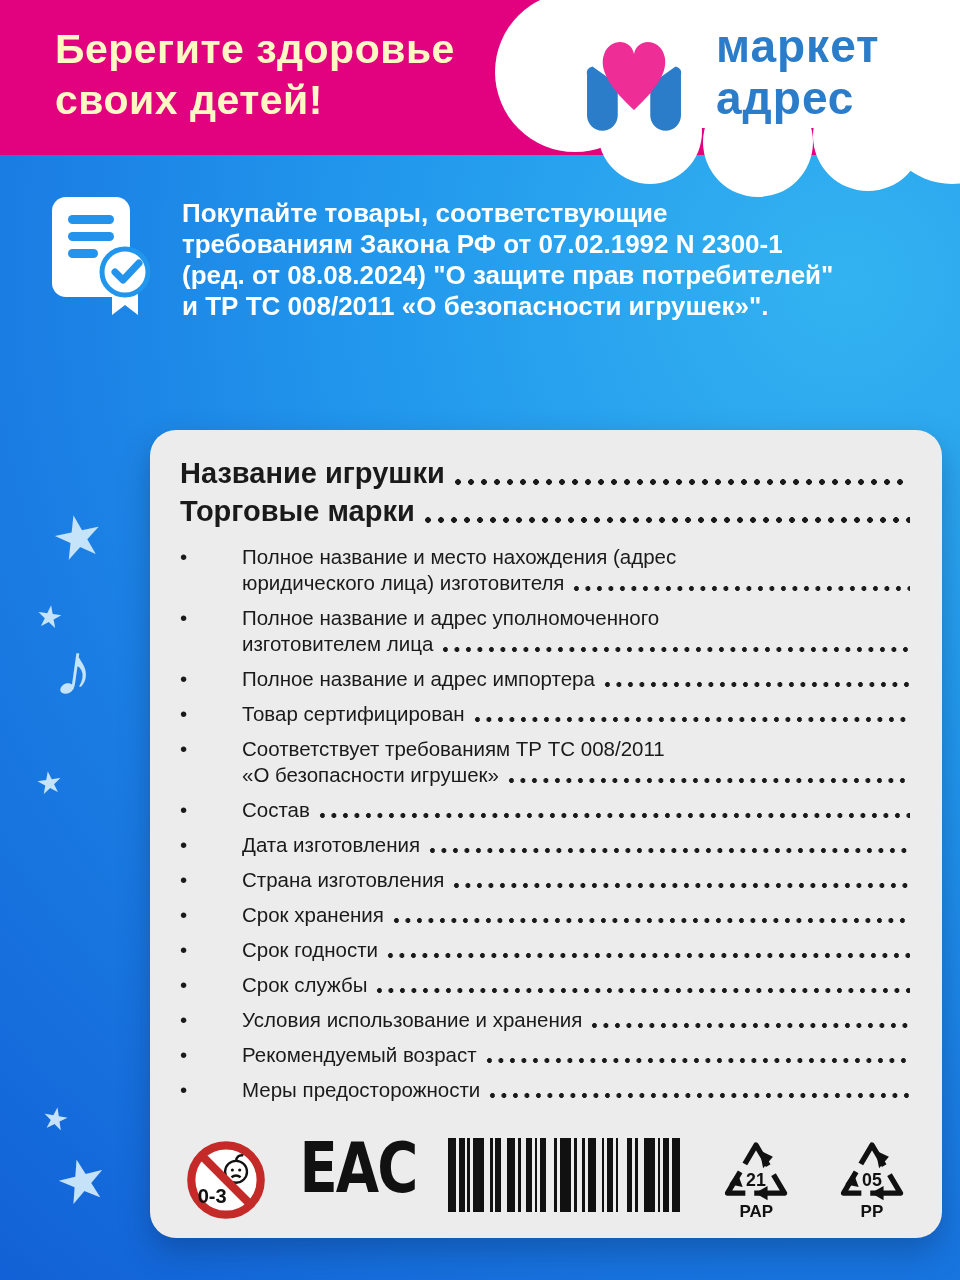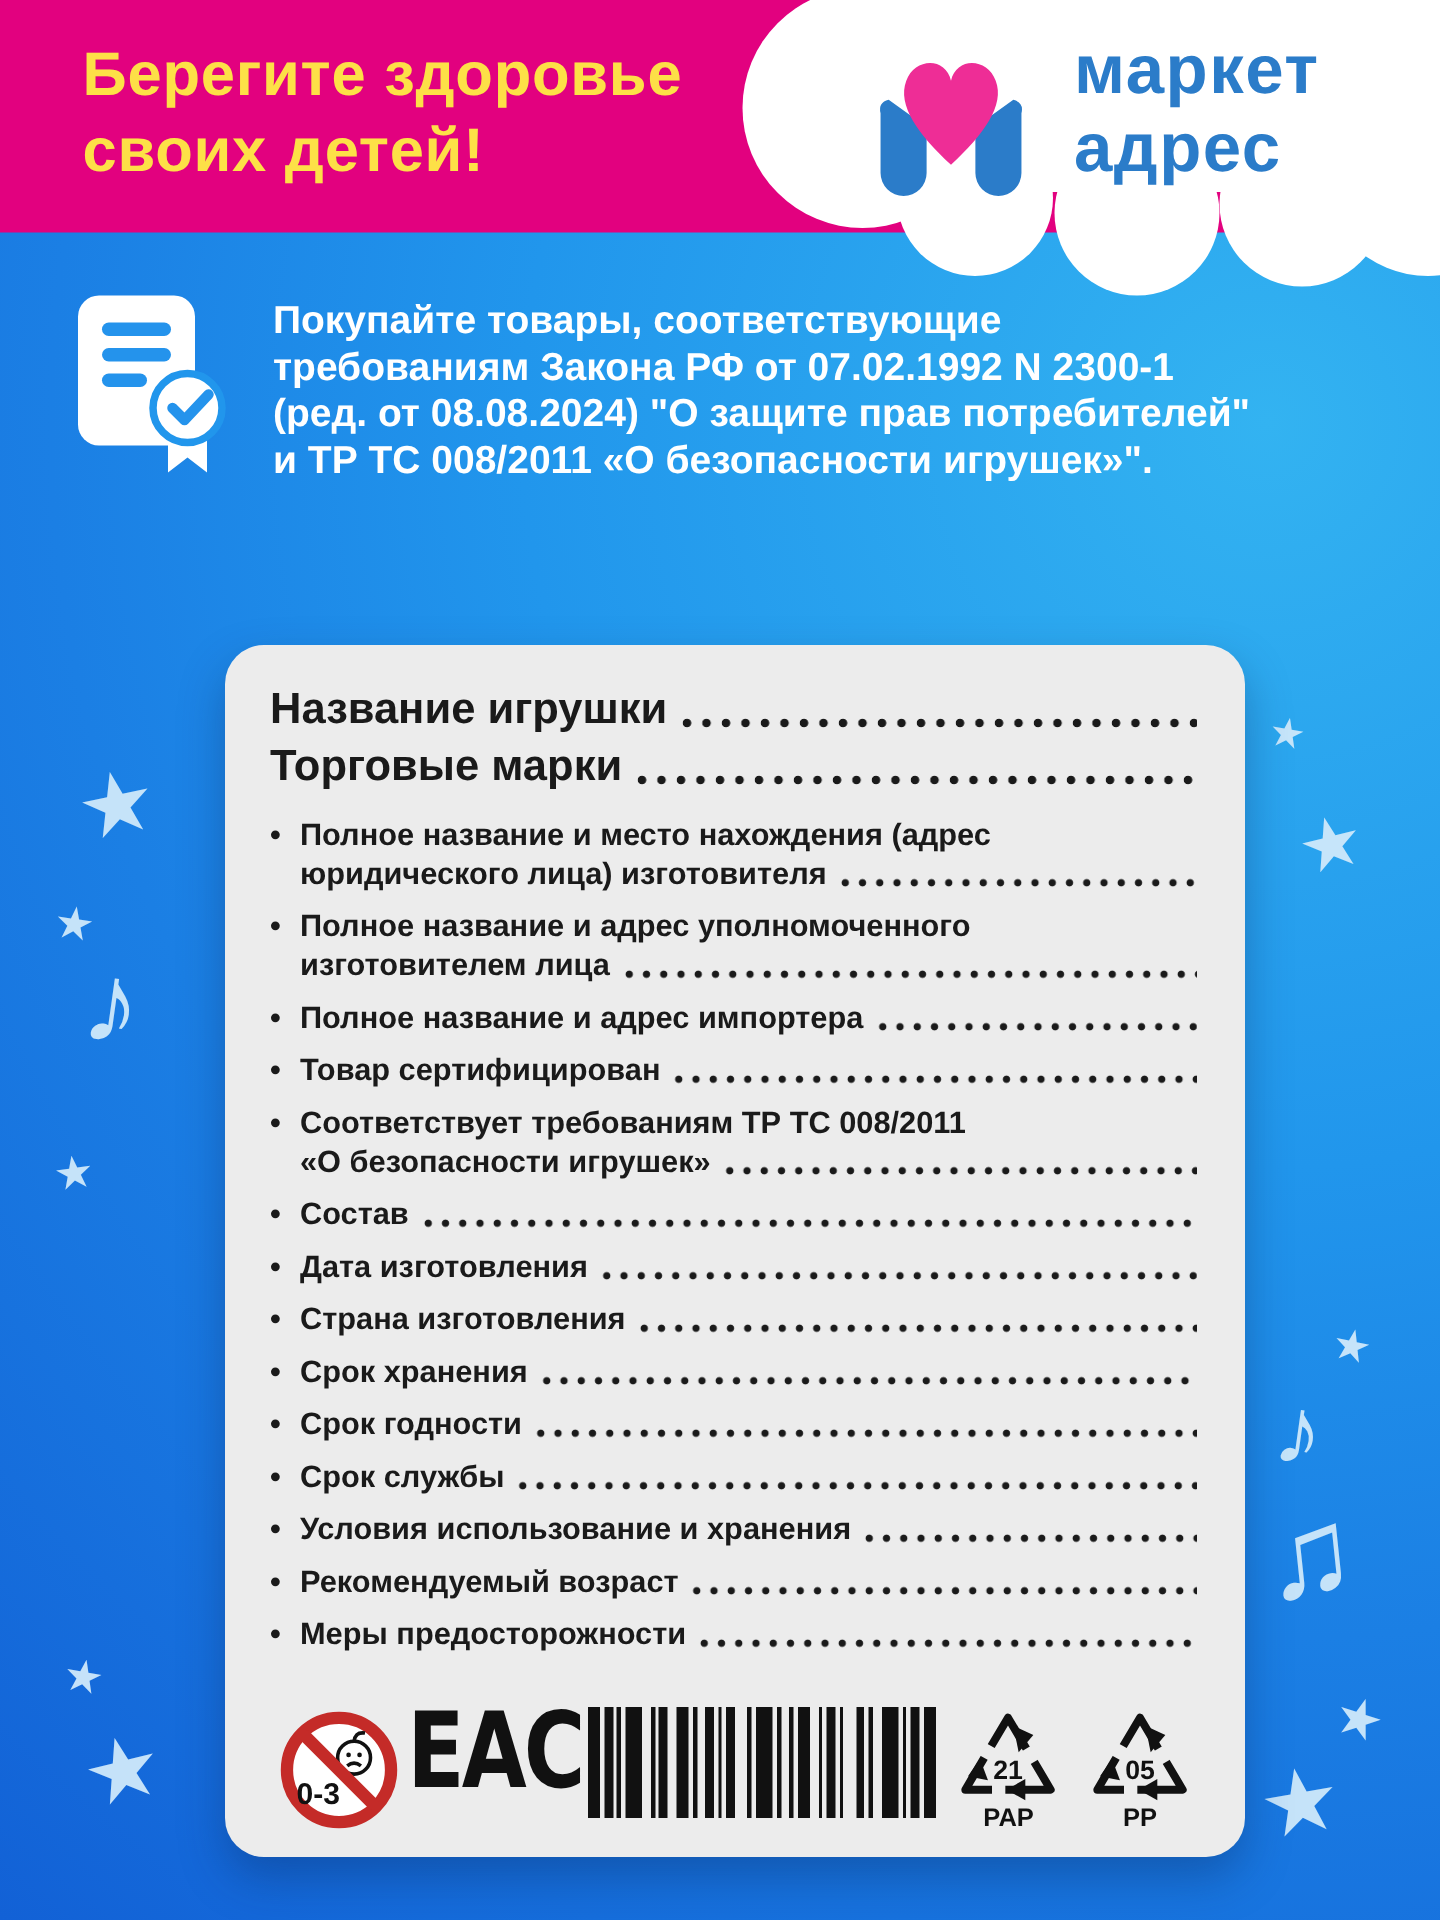--- a/index.html
+++ b/index.html
@@ -6,52 +6,52 @@
   .page{position:relative;width:960px;height:1280px;overflow:hidden;
     background:radial-gradient(circle at 88% 22%, #33b3f1 0%, #2196ec 38%, #1b7fe4 62%, #1261d6 100%);
     font-family:"Liberation Sans",sans-serif;}
   
   .decor{position:absolute;display:block;color:#cfe9fb;opacity:.95;line-height:1;z-index:1;}
   .d-star::before{content:"★";}
   .d-note8::before{content:"♪";}
   .d-note16::before{content:"♫";}
   
   .banner{position:absolute;top:0;left:0;width:100%;height:155px;background:#e2017f;z-index:2;}
-  .banner-title{position:absolute;left:55px;top:24px;color:#fde047;font-weight:700;
+  .banner-title{position:absolute;left:55px;top:24px;color:#fef9c3;font-weight:700;
     font-size:41px;line-height:51px;letter-spacing:.5px;white-space:nowrap;}
   
   .cloud{position:absolute;top:0;right:0;width:470px;height:205px;z-index:3;}
   .cloud svg.shape{position:absolute;inset:0;}
   .logo-row{position:absolute;left:88px;top:20px;display:flex;gap:26px;align-items:flex-start;}
   .logo-text{color:#2b7cc9;font-weight:700;font-size:46px;line-height:52px;letter-spacing:1px;}
   
   .intro{position:absolute;top:194px;left:48px;width:880px;display:flex;gap:30px;z-index:2;}
   .intro-text{color:#fff;font-weight:700;font-size:26px;line-height:31px;white-space:nowrap;padding-top:4px;}
   
   .pill{position:absolute;top:349px;left:48px;width:864px;height:59px;border-radius:32px;
     background:linear-gradient(180deg,#fb1ca7 0%,#e10d8d 80%);
     box-shadow:0 4px 0 rgba(130,0,75,.35);
     display:flex;align-items:center;justify-content:center;z-index:2;}
   .pill span{color:#fff;font-weight:700;font-size:30px;letter-spacing:.5px;white-space:nowrap;}
   
-  .card{position:absolute;top:430px;left:150px;width:680px;height:808px;background:#ececec;
+  .card{position:absolute;top:430px;left:150px;width:792px;height:808px;background:#ececec;
     border-radius:26px;box-shadow:0 14px 30px rgba(8,40,95,.35);
     padding:24px 30px;box-sizing:border-box;color:#1a1a1a;z-index:2;}
   .line{display:flex;align-items:flex-end;}
   .txt{white-space:nowrap;}
   .leader{flex:1 1 auto;min-width:40px;height:7px;margin:0 2px 4px 9px;
     background-image:radial-gradient(circle at 3.5px 3.5px,#1a1a1a 2.2px,transparent 2.7px);
     background-size:11.5px 7px;background-repeat:repeat-x;background-position:left bottom;}
   .fields .field{display:flex;align-items:flex-end;font-size:29px;font-weight:700;line-height:38px;}
   .field .leader{height:8px;margin-bottom:6px;
     background-image:radial-gradient(circle at 4px 4px,#1a1a1a 2.6px,transparent 3.1px);
     background-size:13px 8px;}
   .field.short .leader{flex:0 0 245px;min-width:0;}
   .items{list-style:none;margin:14px 0 0 0;padding:0;}
-  .item{display:flex;margin-bottom:9px;font-size:20.5px;font-weight:700;line-height:26px;}
+  .item{display:flex;margin-bottom:9px;font-size:20.5px;font-weight:400;line-height:26px;gap:42px;}
   .bullet{flex:0 0 20px;}
   .bullet::before{content:"•";}
   .lines{flex:1;min-width:0;}
   
   .marks{position:absolute;left:34px;right:28px;bottom:14px;height:86px;
     display:flex;justify-content:space-between;}
   .eac{font-family:"DejaVu Sans",sans-serif;font-size:56px;font-weight:700;color:#111;
     transform:scaleY(1.25);letter-spacing:-2px;}
   .barcode{display:flex;align-items:stretch;height:74px;}
   .bar{background:#111;}

